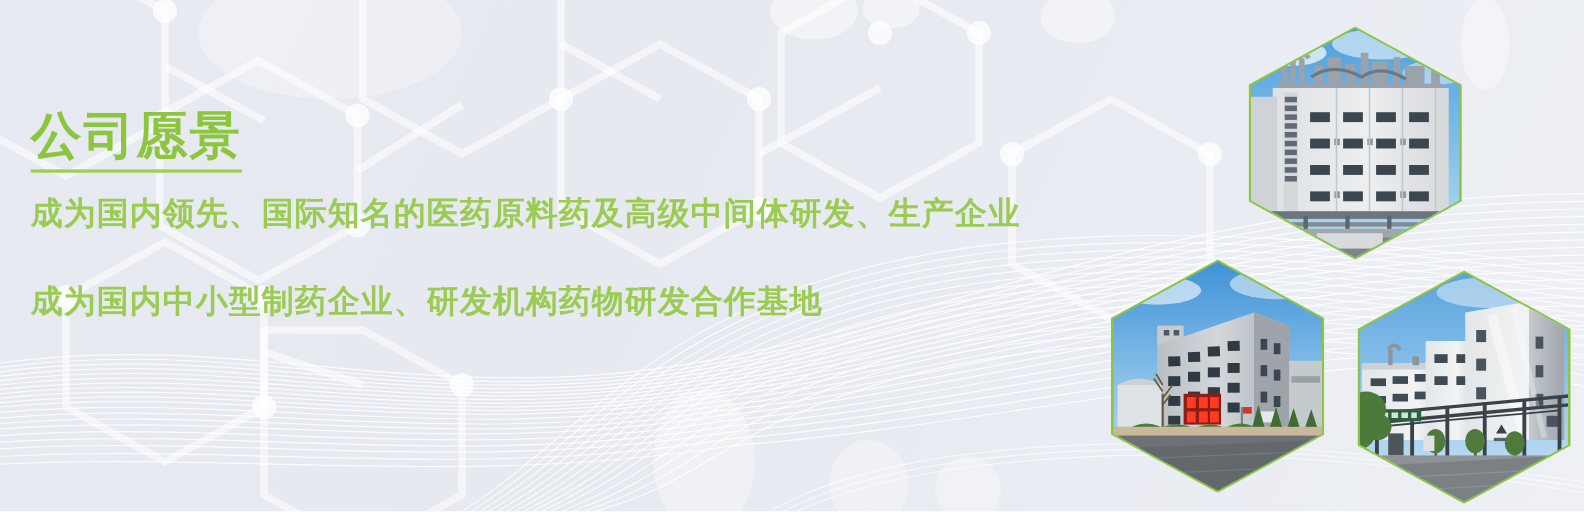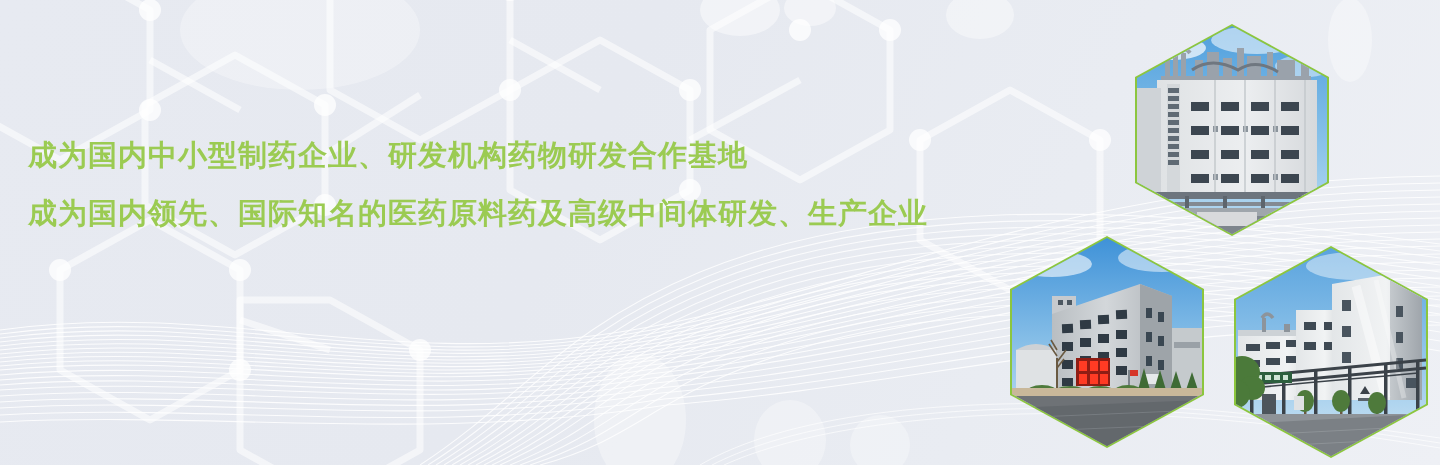--- a/index.html
+++ b/index.html
@@ -167,22 +167,23 @@
       </g>
       <g stroke="#ffffff" stroke-opacity="0.65" stroke-width="1" fill="none">
         <path d="M700,465 C760,430 860,408 1000,404 C1160,400 1300,418 1440,438"></path>
         <path d="M712,465 C772,434 870,413 1010,409 C1170,405 1310,423 1440,443"></path>
         <path d="M724,465 C784,438 880,418 1020,414 C1180,410 1320,428 1440,448"></path>
       </g>
     </svg>
   </div>
 
   <div class="text-block">
+    <div class="vision-title">公司愿景</div>
+    <div class="vision-line l1">成为国内领先、国际知名的医药原料药及高级中间体研发、生产企业</div>
     <div class="vision-line l2">成为国内中小型制药企业、研发机构药物研发合作基地</div>
-    <div class="vision-line l1">成为国内领先、国际知名的医药原料药及高级中间体研发、生产企业</div>
   </div>
 
   <div class="hex-border" id="hex-top-b"></div>
   <div class="hex" id="hex-top">
     <div class="hex-inner">
       <svg viewBox="0 0 190 208" preserveAspectRatio="xMidYMid slice" aria-hidden="true">
         <defs>
           <linearGradient id="sky1" x1="0" y1="0" x2="0" y2="1">
             <stop offset="0%" stop-color="#4f9fdd"></stop>
             <stop offset="60%" stop-color="#8dc4ea"></stop>

